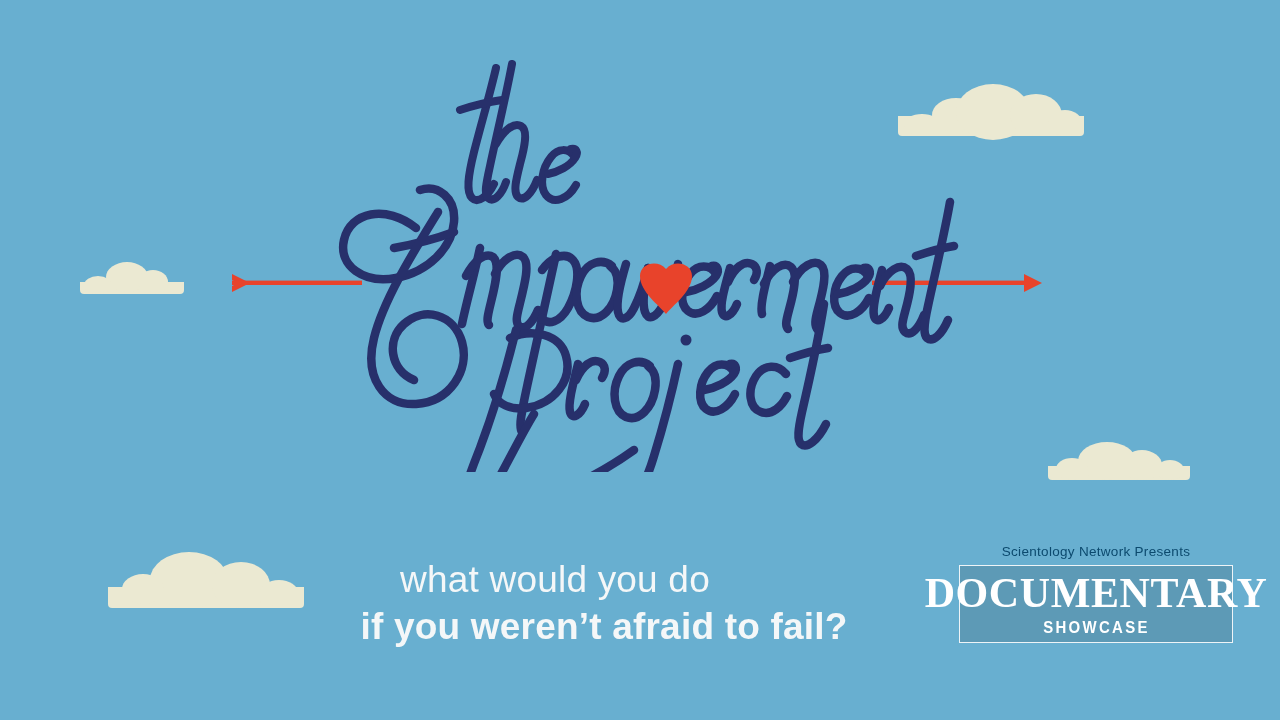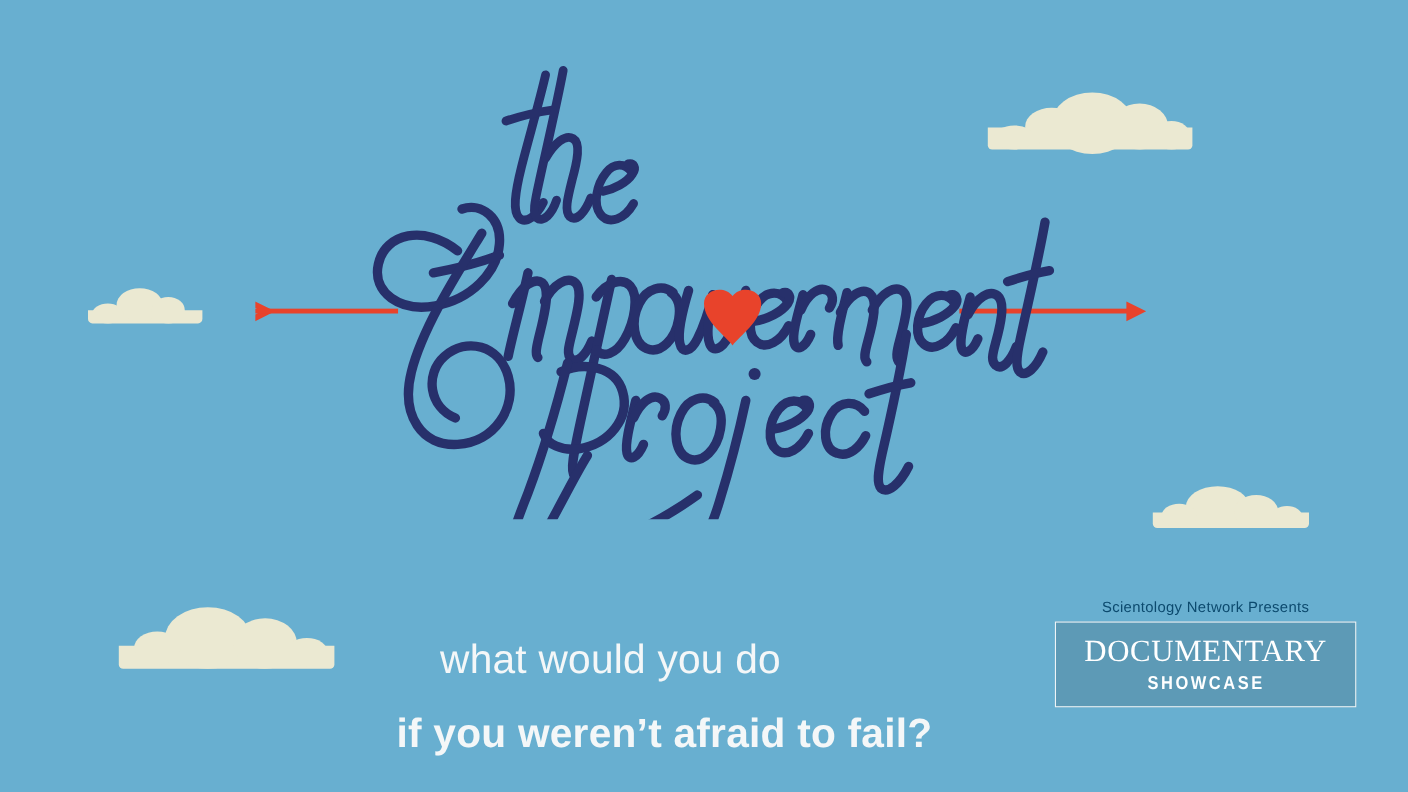--- a/index.html
+++ b/index.html
@@ -57,21 +57,21 @@
     left: 0;
     top: 556px;
     width: 1280px;
     text-align: center;
     color: #f4f7f8;
     font-size: 37px;
     line-height: 47px;
     font-weight: 300;
     letter-spacing: 0.2px;
   }
-  #tagline .line { display: block; white-space: nowrap; margin-top: 20px; }
+  #tagline .line { display: block; white-space: nowrap; }
   #tagline .l1 { padding-right: 170px; }
   #tagline .l2 { padding-right: 72px; font-weight: bold; }
 
   
   #badge-block {
     position: absolute;
     left: 950px;
     top: 544px;
     width: 292px;
   }
@@ -90,23 +90,23 @@
     background: #5d9ab6;
     border: 1.5px solid #eef4f7;
     box-sizing: border-box;
     display: flex;
     flex-direction: column;
     align-items: center;
     justify-content: center;
   }
   #badge-title {
     font-family: "Liberation Serif", serif;
-    font-weight: 400;
+    font-weight: 700;
     color: #ffffff;
-    font-size: 28px;
+    font-size: 42px;
     letter-spacing: 0.6px;
     line-height: 1;
     text-align: right;
   }
   #badge-sub {
     color: #ffffff;
     font-size: 17px;
     font-weight: 700;
     letter-spacing: 2.6px;
     line-height: 1;

